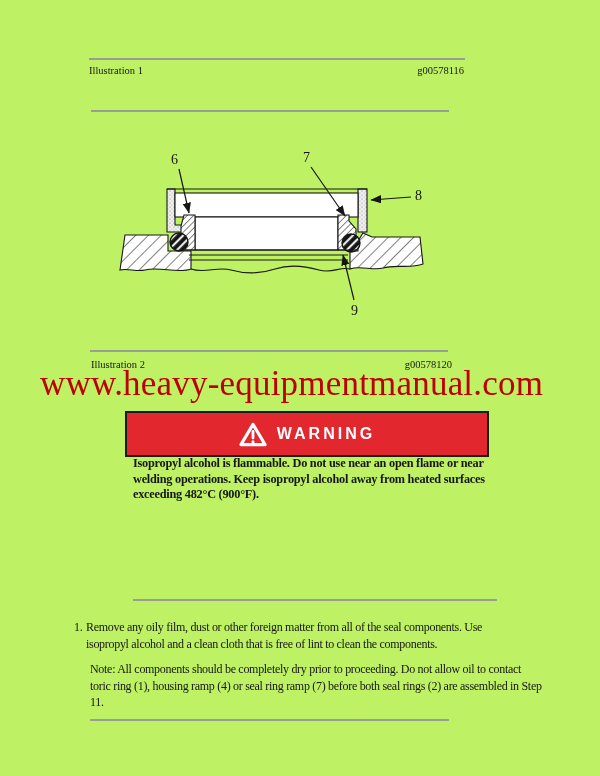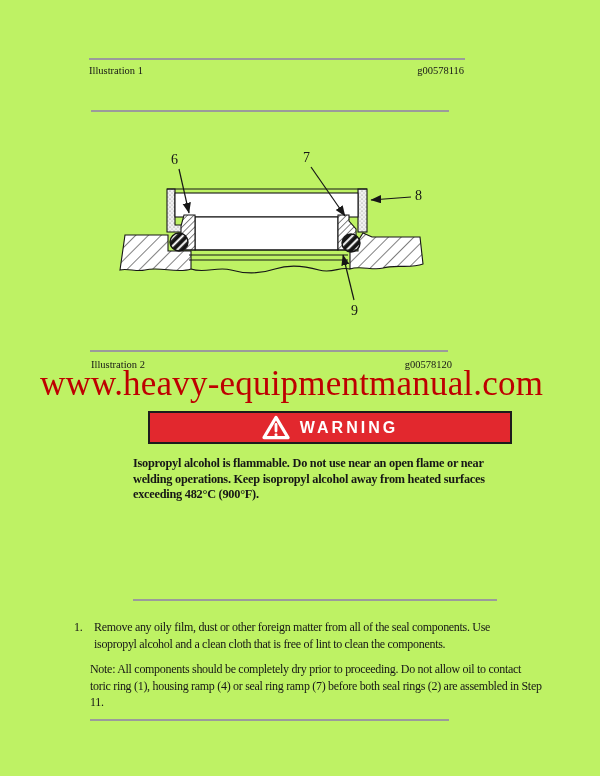--- a/index.html
+++ b/index.html
@@ -7,32 +7,32 @@
         font-family:"Liberation Serif","DejaVu Serif",serif;color:#161616;}
   .hrule{position:absolute;height:2px;background:#9b9b9b;}
   .ill-label{position:absolute;font-size:10.5px;}
   .ill-code{position:absolute;font-size:10.5px;text-align:right;}
   .ill-caption{position:absolute;font-size:9.5px;letter-spacing:-0.2px;white-space:nowrap;}
   .figure-svg{position:absolute;left:105px;top:138px;}
   .watermark{position:absolute;left:40px;top:365px;width:560px;
              font-family:Liberation Serif, serif;
              font-size:35px;line-height:1.1;letter-spacing:0.2px;
              color:#ff0000;mix-blend-mode:multiply;white-space:nowrap;z-index:5;}
-  .warn-banner{position:absolute;left:148px;top:411px;width:364px;height:33px;
+  .warn-banner{position:absolute;left:125px;top:411px;width:364px;height:46px;
                background:#e2282e;border:2px solid #1c1c1c;box-sizing:border-box;
                display:flex;align-items:center;justify-content:center;gap:10px;}
   .warn-title{font-family:"Liberation Sans","DejaVu Sans",sans-serif;font-weight:bold;
               font-size:16px;letter-spacing:3px;color:#ffffff;}
   .warn-text{position:absolute;left:133px;top:456px;width:368px;
              font-weight:bold;font-size:12.3px;line-height:15.5px;letter-spacing:-0.25px;}
   .warn-text p{margin:0 0 14px 0;}
   .step{position:absolute;left:74px;top:619px;width:440px;font-size:12px;
         line-height:16.5px;letter-spacing:-0.3px;}
   .step-num{position:absolute;left:0;top:0;}
-  .step-body{margin-left:20px;width:417px;}
+  .step-body{margin-left:12px;width:417px;}
   .note{position:absolute;left:90px;top:661px;width:452px;font-size:12px;
         line-height:16.5px;letter-spacing:-0.3px;}
   .note b{font-weight:normal;}
 </style>
 </head>
 <body>
 
 <div class="page">
 
   <div class="hrule" style="left:89px;top:58px;width:376px;"></div>

